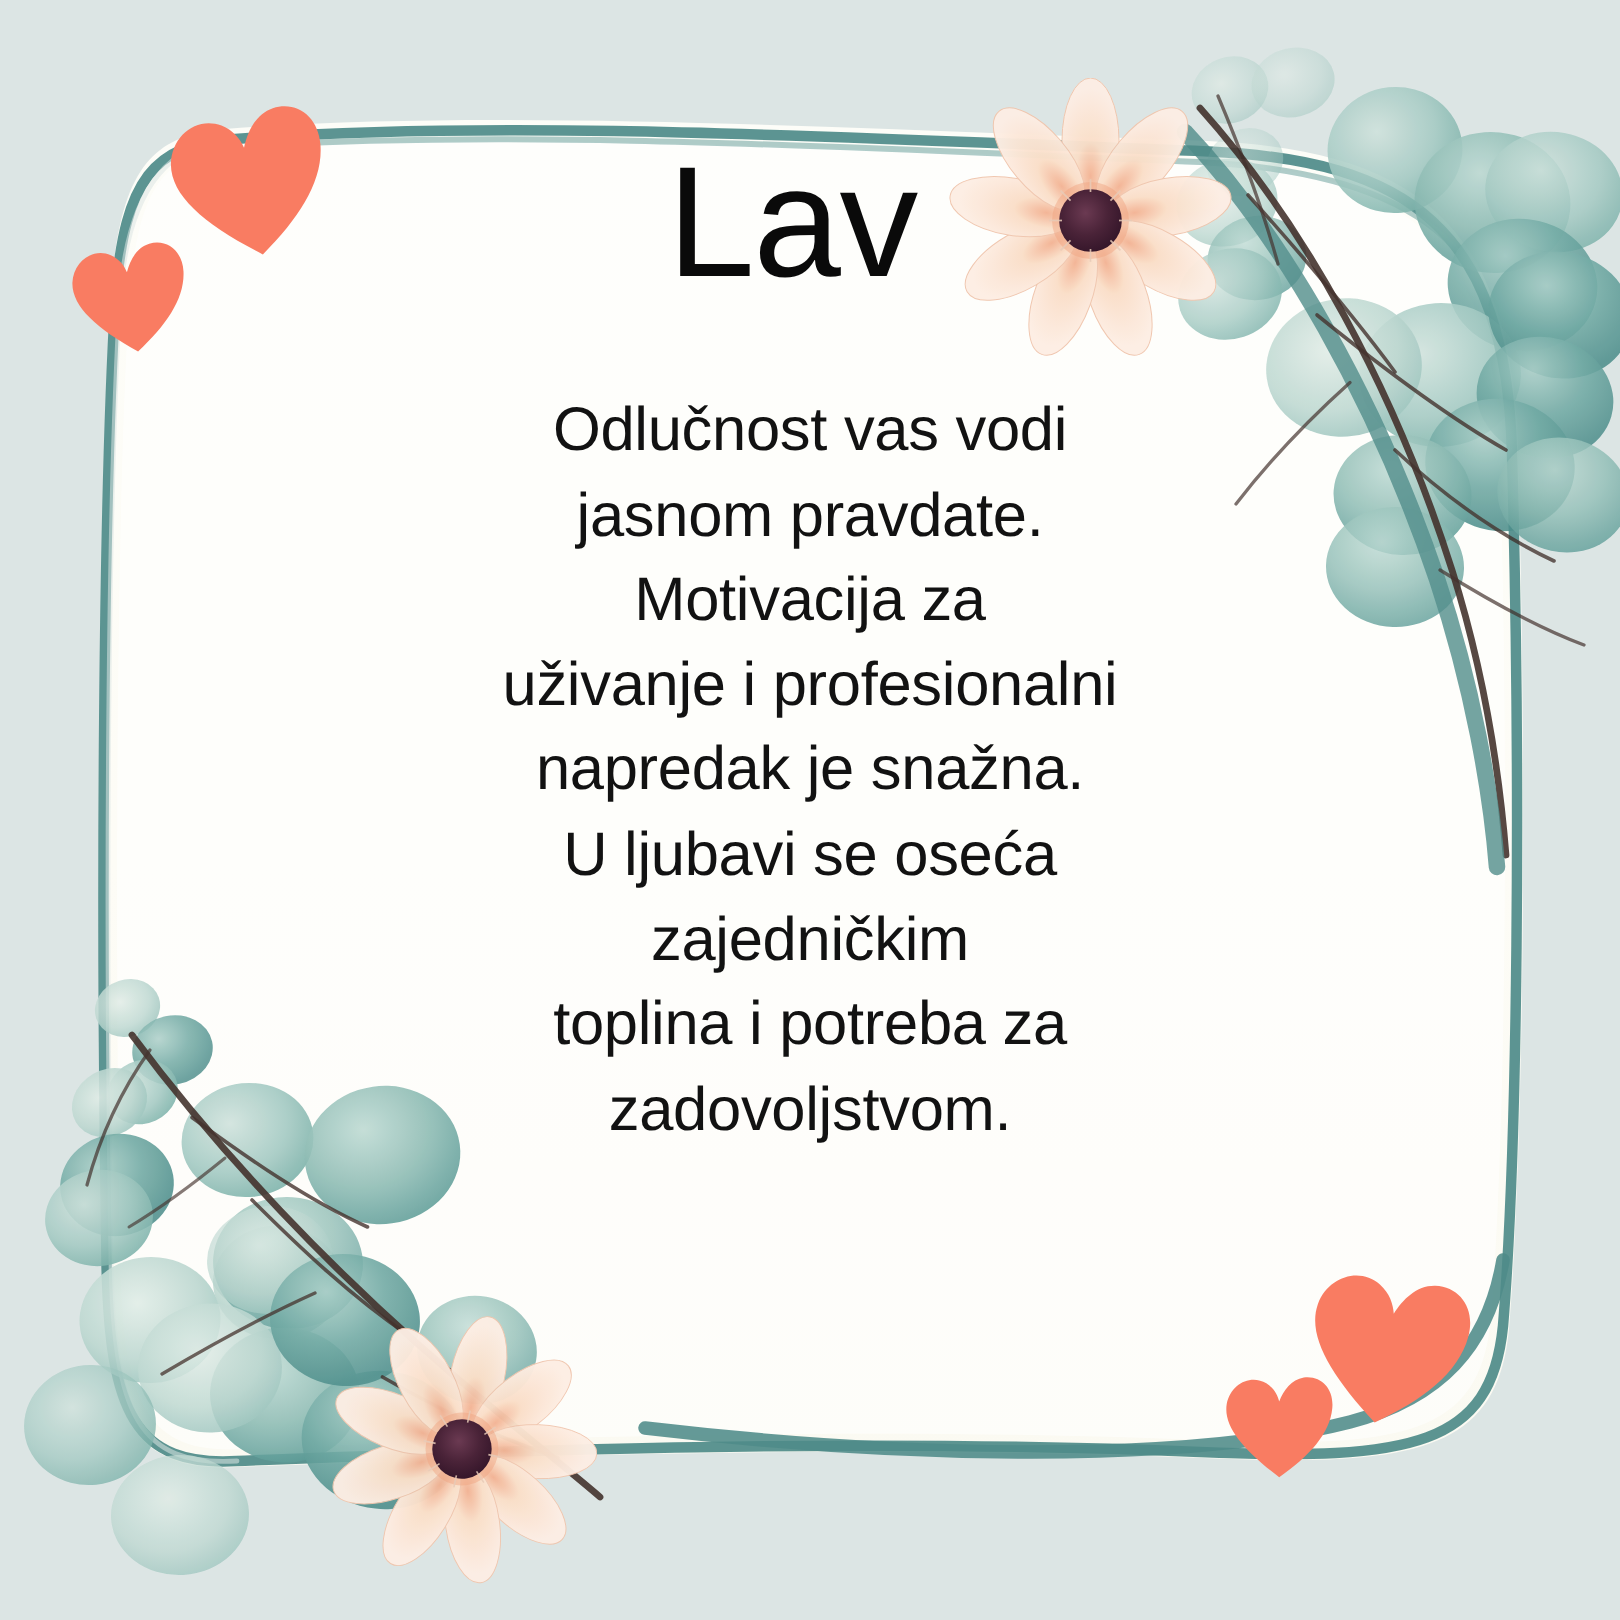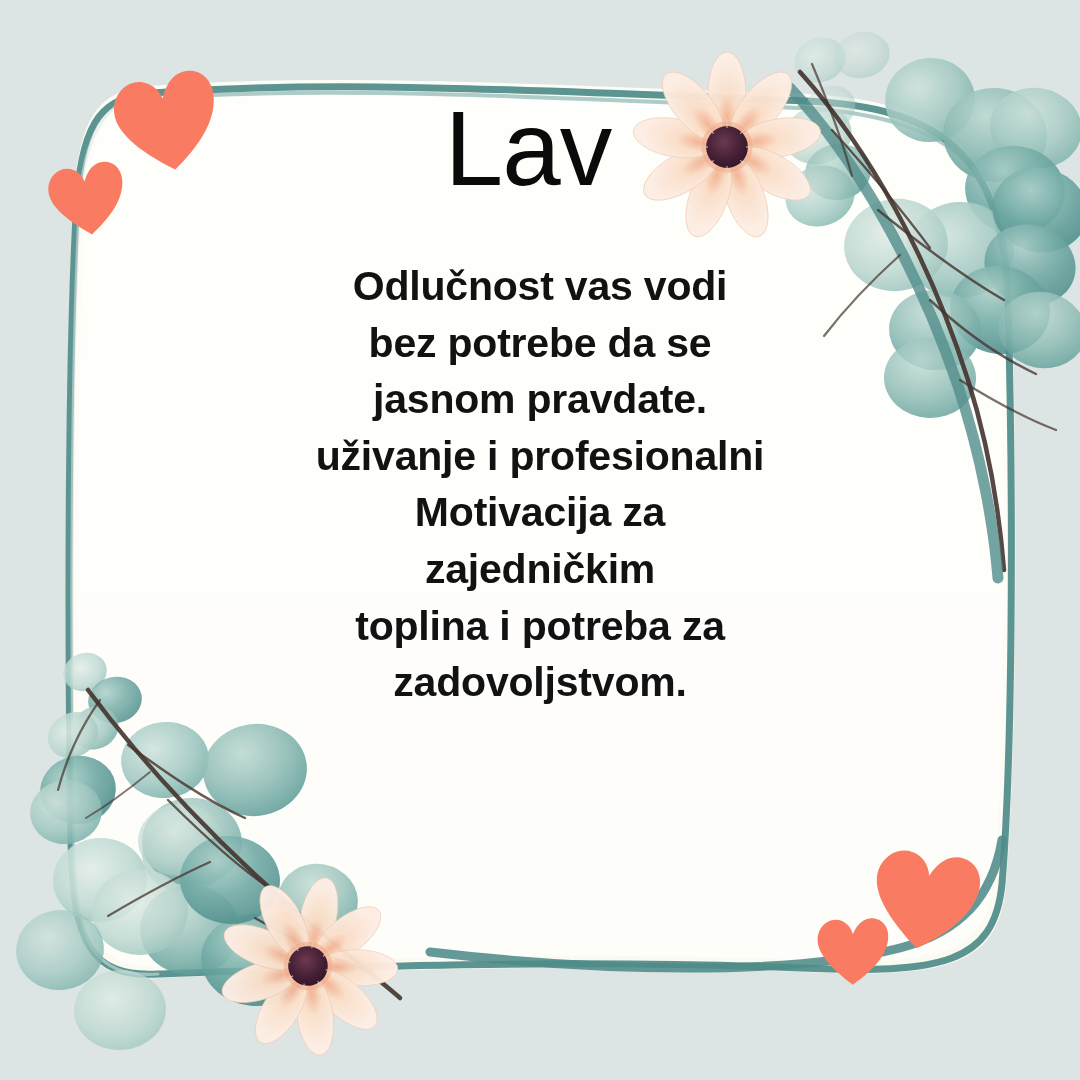--- a/index.html
+++ b/index.html
@@ -48,21 +48,21 @@
   }
   #body-text {
     position: absolute;
     left: 50%;
     top: 258px;
     transform: translateX(-50%);
     width: 520px;
     text-align: center;
     font-size: 41px;
     line-height: 56.6px;
-    font-weight: 700;
+    font-weight: 400;
     color: #121212;
     letter-spacing: -0.2px;
   }
   #body-text .ln { display: block; white-space: nowrap; }
   .flower { position: absolute; }
 </style>
 </head>
 <body>
 
 <div id="card">
@@ -297,23 +297,24 @@
         <line x1="-20" y1="0" x2="-29" y2="0"></line>
         <line x1="-14" y1="-14" x2="-21" y2="-21"></line>
       </g>
     </g>
   </svg>
 
   <div id="content">
     <div id="title">Lav</div>
     <div id="body-text">
       <span class="ln">Odlučnost vas vodi</span>
-      <span class="ln">bez potrebe da se</span>
       <span class="ln">jasnom pravdate.</span>
+      <span class="ln">Motivacija za</span>
       <span class="ln">uživanje i profesionalni</span>
-      <span class="ln">Motivacija za</span>
+      <span class="ln">napredak je snažna.</span>
+      <span class="ln">U ljubavi se oseća</span>
       <span class="ln">zajedničkim</span>
       <span class="ln">toplina i potreba za</span>
       <span class="ln">zadovoljstvom.</span>
     </div>
   </div>
 
 </div>
 
 </body></html>

